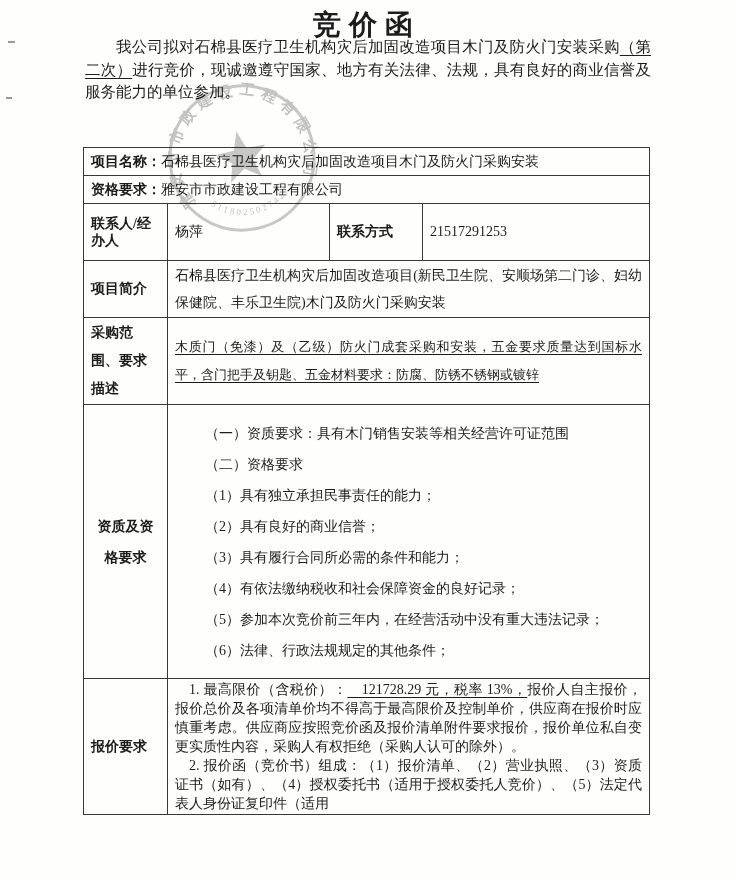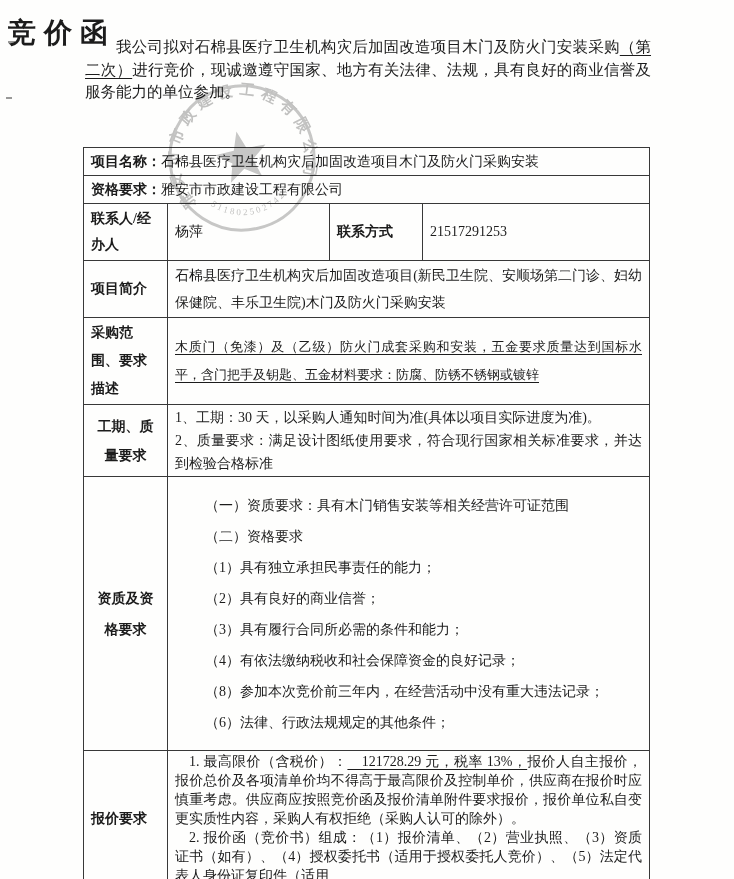--- a/index.html
+++ b/index.html
@@ -6,21 +6,21 @@
   .page{
     position:relative;
     width:734px;height:879px;
     background:#fefefd;
     font-family:"Liberation Serif", serif;
     color:#1c1c1c;
     overflow:hidden;
   }
   .title{
     position:absolute;top:6px;left:0;right:0;
-    margin:8px;
+    margin:0;text-align:center;
     font-size:28px;font-weight:bold;letter-spacing:8px;
   }
   .intro{
     position:absolute;left:85px;top:36px;width:566px;
     margin:0;font-size:15.5px;line-height:22.5px;
     text-align:justify;text-indent:2em;
   }
   .intro u, .scope-cell u, .quote-cell u{
     text-decoration:underline;text-underline-offset:3px;
   }
@@ -35,21 +35,21 @@
     vertical-align:middle;
     word-break:break-all;
   }
   .c1{width:84px}.c2{width:162px}.c3{width:93px}.c4{width:227px}
   .lbl{font-weight:bold;text-align:center;}
   .lab{font-weight:bold;}
   .cen{text-align:center;}
   .r1{height:28px}.r2{height:28px}.r3{height:57px}
   .r4{height:55px}.r5{height:55px}.r6{height:72px}
   .r7{height:274px}.r8{height:42px}.r9{height:114px}
-  .contact-label{line-height:26px;}
+  .contact-label{line-height:17px;}
   .top-cell{vertical-align:top;padding-top:9px;}
   .brief-label{vertical-align:top;padding-top:6px;}
   .brief-cell{vertical-align:top;padding-top:3px;line-height:27px;text-align:justify;}
   .scope-label{line-height:28px;}
   .scope-cell{line-height:28px;font-size:13px;text-align:justify;}
   .sched-label{line-height:29px;}
   .sched-cell{line-height:23px;vertical-align:top;padding-top:2px;text-align:justify;}
   .qual-label{line-height:31px;}
   .qual-cell{vertical-align:top;padding-top:18px;}
   .q-item{line-height:31px;padding-left:30px;text-align:justify;}
@@ -109,38 +109,31 @@
     <tr class="r4">
       <td class="lab brief-label">项目简介</td>
       <td colspan="3" class="brief-cell">石棉县医疗卫生机构灾后加固改造项目(新民卫生院、安顺场第二门诊、妇幼保健院、丰乐卫生院)木门及防火门采购安装</td>
     </tr>
 
     <tr class="r5">
       <td class="lab scope-label">采购范围、要求描述</td>
       <td colspan="3" class="scope-cell"><u>木质门（免漆）及（乙级）防火门成套采购和安装，五金要求质量达到国标水平，含门把手及钥匙、五金材料要求：防腐、防锈不锈钢或镀锌</u></td>
     </tr>
 
-    <tr class="r6">
-      <td class="lab cen sched-label">工期、质量要求</td>
-      <td colspan="3" class="sched-cell">
-        <div>1、工期：30 天，以采购人通知时间为准(具体以项目实际进度为准)。</div>
-        <div>2、质量要求：满足设计图纸使用要求，符合现行国家相关标准要求，并达到检验合格标准</div>
-      </td>
-    </tr>
 
     <tr class="r7">
       <td class="lab cen qual-label">资质及资格要求</td>
       <td colspan="3" class="qual-cell">
         <div class="q-item">（一）资质要求：具有木门销售安装等相关经营许可证范围</div>
         <div class="q-item">（二）资格要求</div>
         <div class="q-item">（1）具有独立承担民事责任的能力；</div>
         <div class="q-item">（2）具有良好的商业信誉；</div>
         <div class="q-item">（3）具有履行合同所必需的条件和能力；</div>
         <div class="q-item">（4）有依法缴纳税收和社会保障资金的良好记录；</div>
-        <div class="q-item">（8）参加本次竞价前三年内，在经营活动中没有重大违法记录；</div>
+        <div class="q-item">（5）参加本次竞价前三年内，在经营活动中没有重大违法记录；</div>
         <div class="q-item">（6）法律、行政法规规定的其他条件；</div>
       </td>
     </tr>
 
 
     <tr class="r9">
       <td class="lab">报价要求</td>
       <td colspan="3" class="quote-cell">
         <p><span>1. 最高限价（含税价）：</span><u>　121728.29 元，税率 13%，</u><span>报价人自主报价，报价总价及各项清单价均不得高于最高限价及控制单价，供应商在报价时应慎重考虑。供应商应按照竞价函及报价清单附件要求报价，报价单位私自变更实质性内容，采购人有权拒绝（采购人认可的除外）。</span></p>
         <p>2. 报价函（竞价书）组成：（1）报价清单、（2）营业执照、（3）资质证书（如有）、（4）授权委托书（适用于授权委托人竞价）、（5）法定代表人身份证复印件（适用</p>

